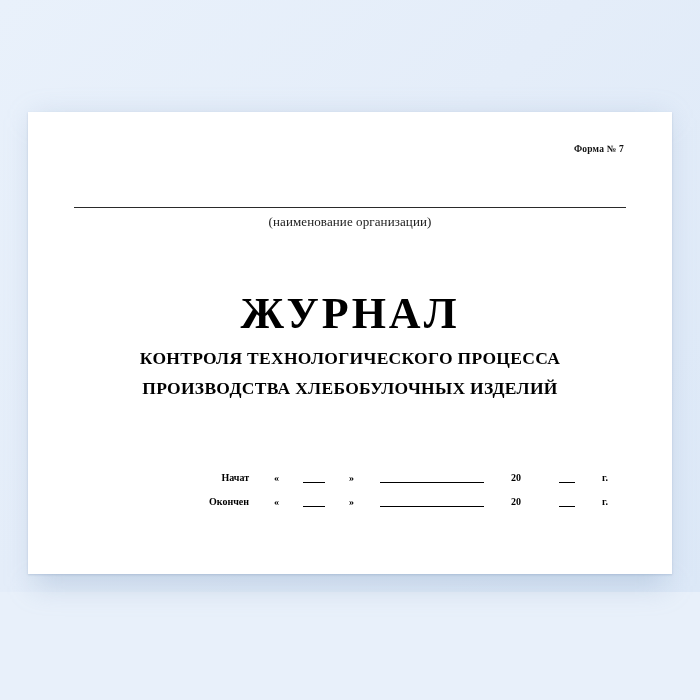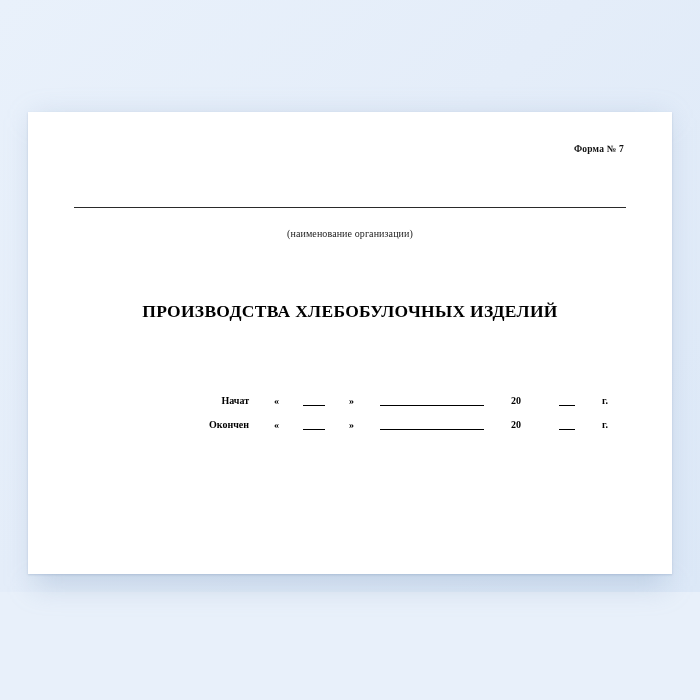--- a/index.html
+++ b/index.html
@@ -67,23 +67,23 @@
   .org-block {
     margin-top: 52px;
   }
   .org-line {
     border-bottom: 1px solid #2a2a2a;
     height: 1px;
     width: 100%;
   }
   .org-caption {
     text-align: center;
-    font-size: 10px;
+    font-size: 13px;
     color: #1a1a1a;
-    margin-top: 20px;
+    margin-top: 6px;
     letter-spacing: 0.1px;
   }
 
   .title-block {
     margin-top: 62px;
     text-align: center;
   }
   .title-main {
     font-size: 44px;
     font-weight: bold;
@@ -94,21 +94,21 @@
   }
   .title-sub1 {
     margin-top: 12px;
     font-size: 17.5px;
     font-weight: bold;
     letter-spacing: 0.3px;
     color: #000;
     line-height: 1.25;
   }
   .title-sub2 {
-    margin-top: 2px;
+    margin-top: 8px;
     font-size: 17.5px;
     font-weight: bold;
     letter-spacing: 0.3px;
     color: #000;
     line-height: 1.25;
   }
 
   .dates-block {
     margin-top: 72px;
     padding-right: 18px;
@@ -172,20 +172,22 @@
     <div class="sheet-inner">
 
       <div class="form-no">Форма № 7</div>
 
       <div class="org-block">
         <div class="org-line"></div>
         <div class="org-caption">(наименование организации)</div>
       </div>
 
       <div class="title-block">
+        <div class="title-main">ЖУРНАЛ</div>
+        <div class="title-sub1">КОНТРОЛЯ ТЕХНОЛОГИЧЕСКОГО ПРОЦЕССА</div>
         <div class="title-sub2">ПРОИЗВОДСТВА ХЛЕБОБУЛОЧНЫХ  ИЗДЕЛИЙ</div>
       </div>
 
       <div class="dates-block">
 
         <div class="date-row">
           <span class="date-label">Начат</span>
           <span class="date-quote-open">«</span>
           <span class="date-day"></span>
           <span class="date-quote-close">»</span>

